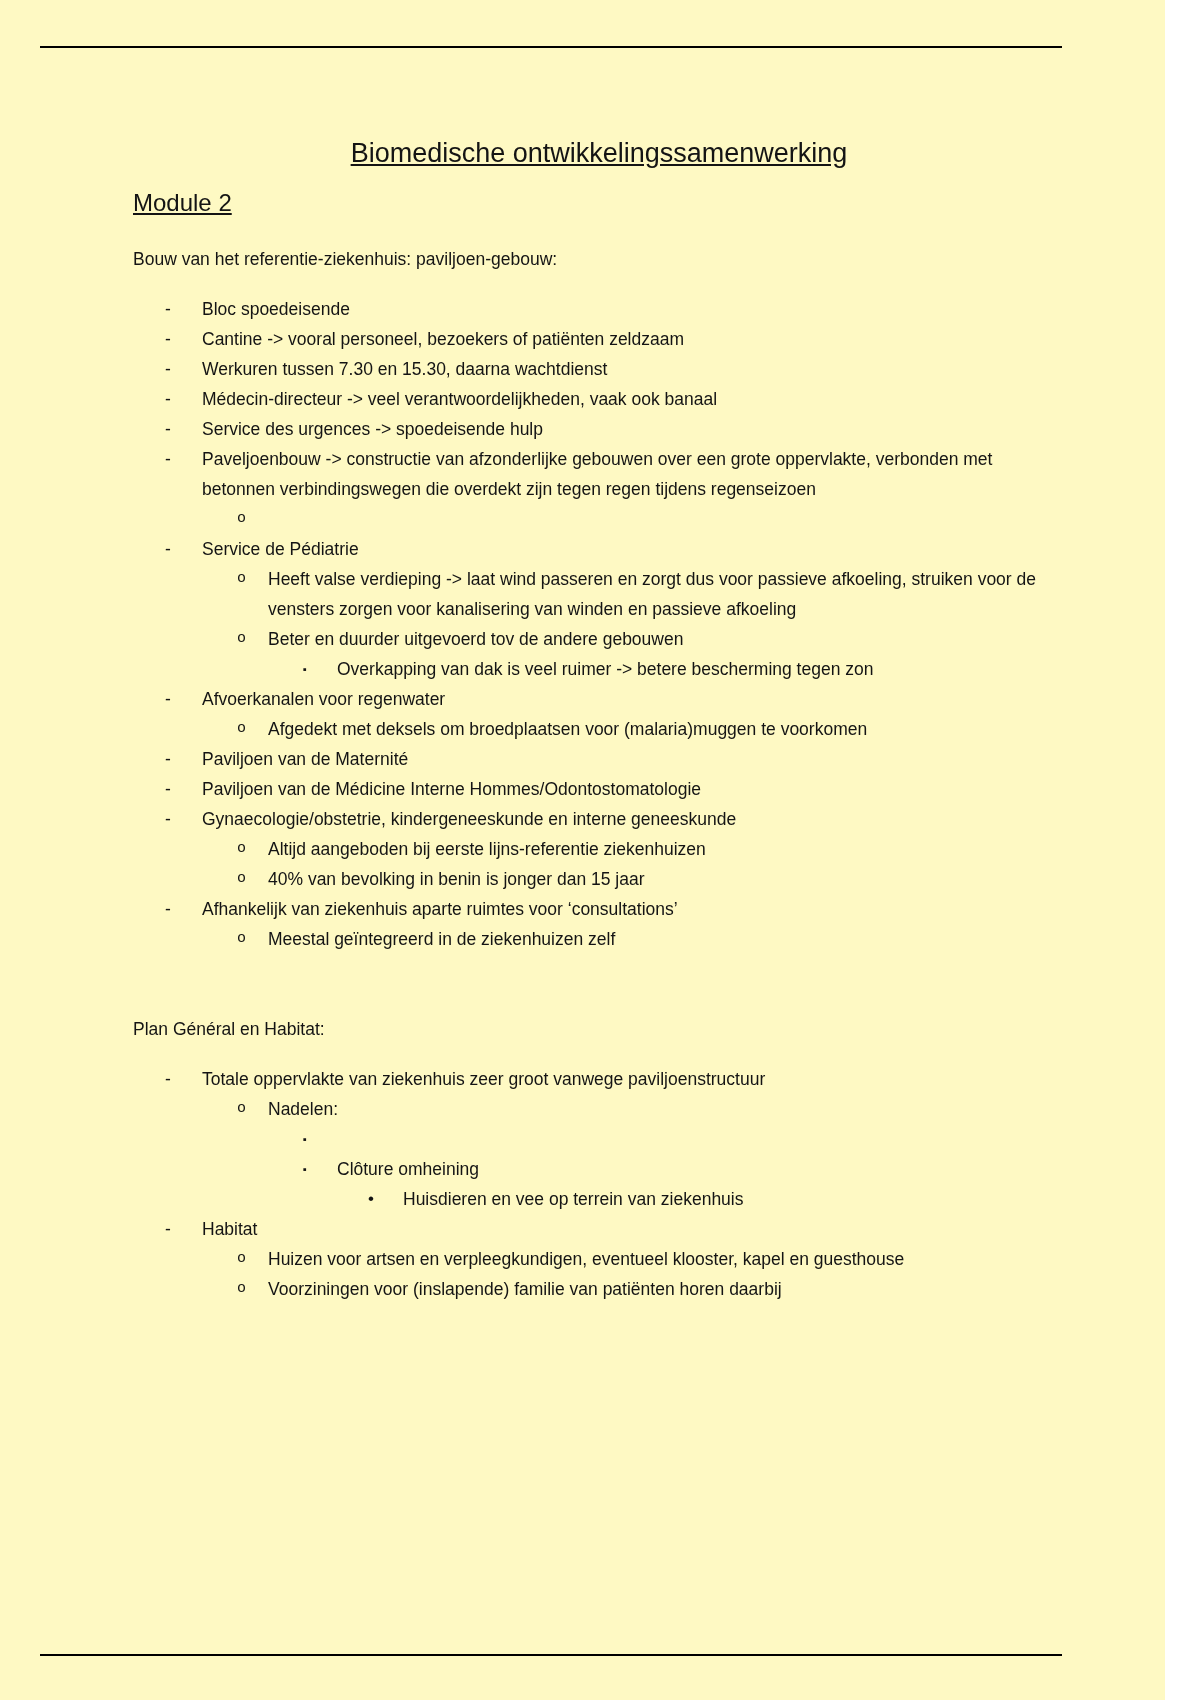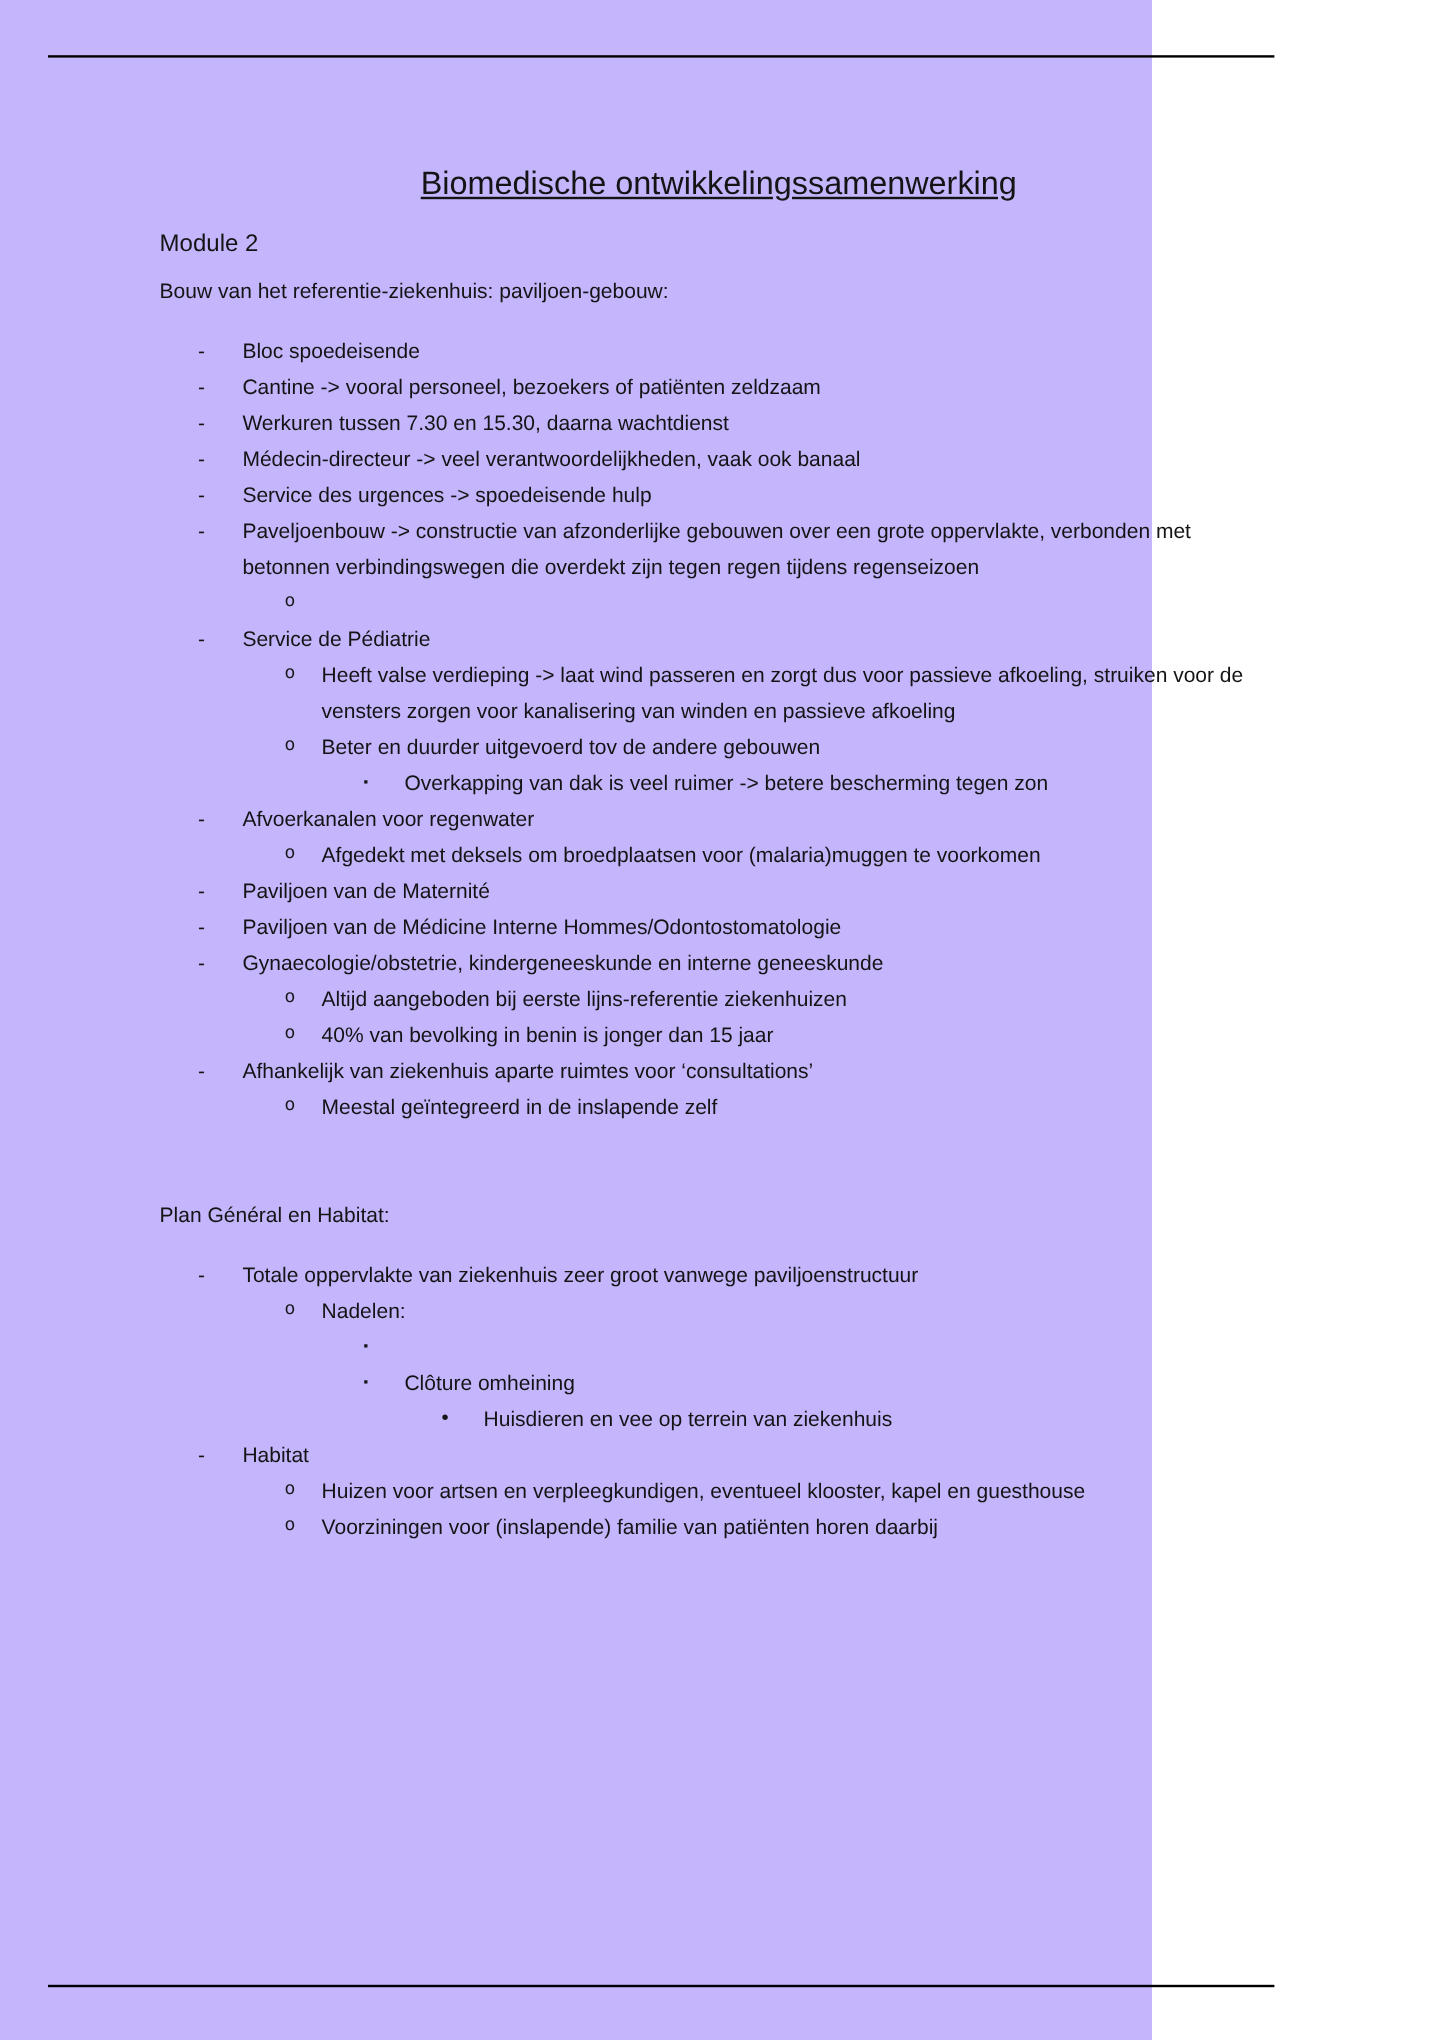--- a/index.html
+++ b/index.html
@@ -8,23 +8,23 @@
     padding: 0;
     background: #ffffff;
     width: 1200px;
     height: 1700px;
     overflow: hidden;
     font-family: "Liberation Sans", sans-serif;
     color: #141414;
   }
   .page {
     position: relative;
-    width: 960px;
+    width: 1165px;
     height: 1700px;
-    background: #c4b5fd;
+    background: #fef9c3;
   }
   .rule {
     position: absolute;
     left: 40px;
     width: 1022px;
     height: 2px;
     background: #000000;
   }
   .rule-top { top: 46px; }
   .rule-bottom { top: 1654px; }
@@ -37,23 +37,24 @@
   }
 
   .title {
     font-size: 27px;
     line-height: 34px;
     text-align: center;
     text-decoration: underline;
     margin: 0 0 20px 0;
   }
   .heading {
-    font-size: 20px;
+    font-size: 24px;
     line-height: 26px;
-    margin: 0 0 13px 0;
+    text-decoration: underline;
+    margin: 0 0 30px 0;
   }
   .paragraph {
     font-size: 17.5px;
     line-height: 26px;
     margin: 0 0 22px 0;
   }
   .item {
     display: flex;
     font-size: 17.5px;
     line-height: 30px;
@@ -158,21 +159,21 @@
       <div class="item level-2 marker-circle">
         <span class="marker">o</span>
         <div class="item-text">40% van bevolking in benin is jonger dan 15 jaar</div>
       </div>
       <div class="item level-1 marker-dash">
         <span class="marker">-</span>
         <div class="item-text">Afhankelijk van ziekenhuis aparte ruimtes voor ‘consultations’</div>
       </div>
       <div class="item level-2 marker-circle">
         <span class="marker">o</span>
-        <div class="item-text">Meestal geïntegreerd in de inslapende zelf</div>
+        <div class="item-text">Meestal geïntegreerd in de ziekenhuizen zelf</div>
       </div>
       <div class="spacer"></div>
       <div class="paragraph">Plan Général en Habitat:</div>
       <div class="item level-1 marker-dash">
         <span class="marker">-</span>
         <div class="item-text">Totale oppervlakte van ziekenhuis zeer groot vanwege paviljoenstructuur</div>
       </div>
       <div class="item level-2 marker-circle">
         <span class="marker">o</span>
         <div class="item-text">Nadelen:</div>

